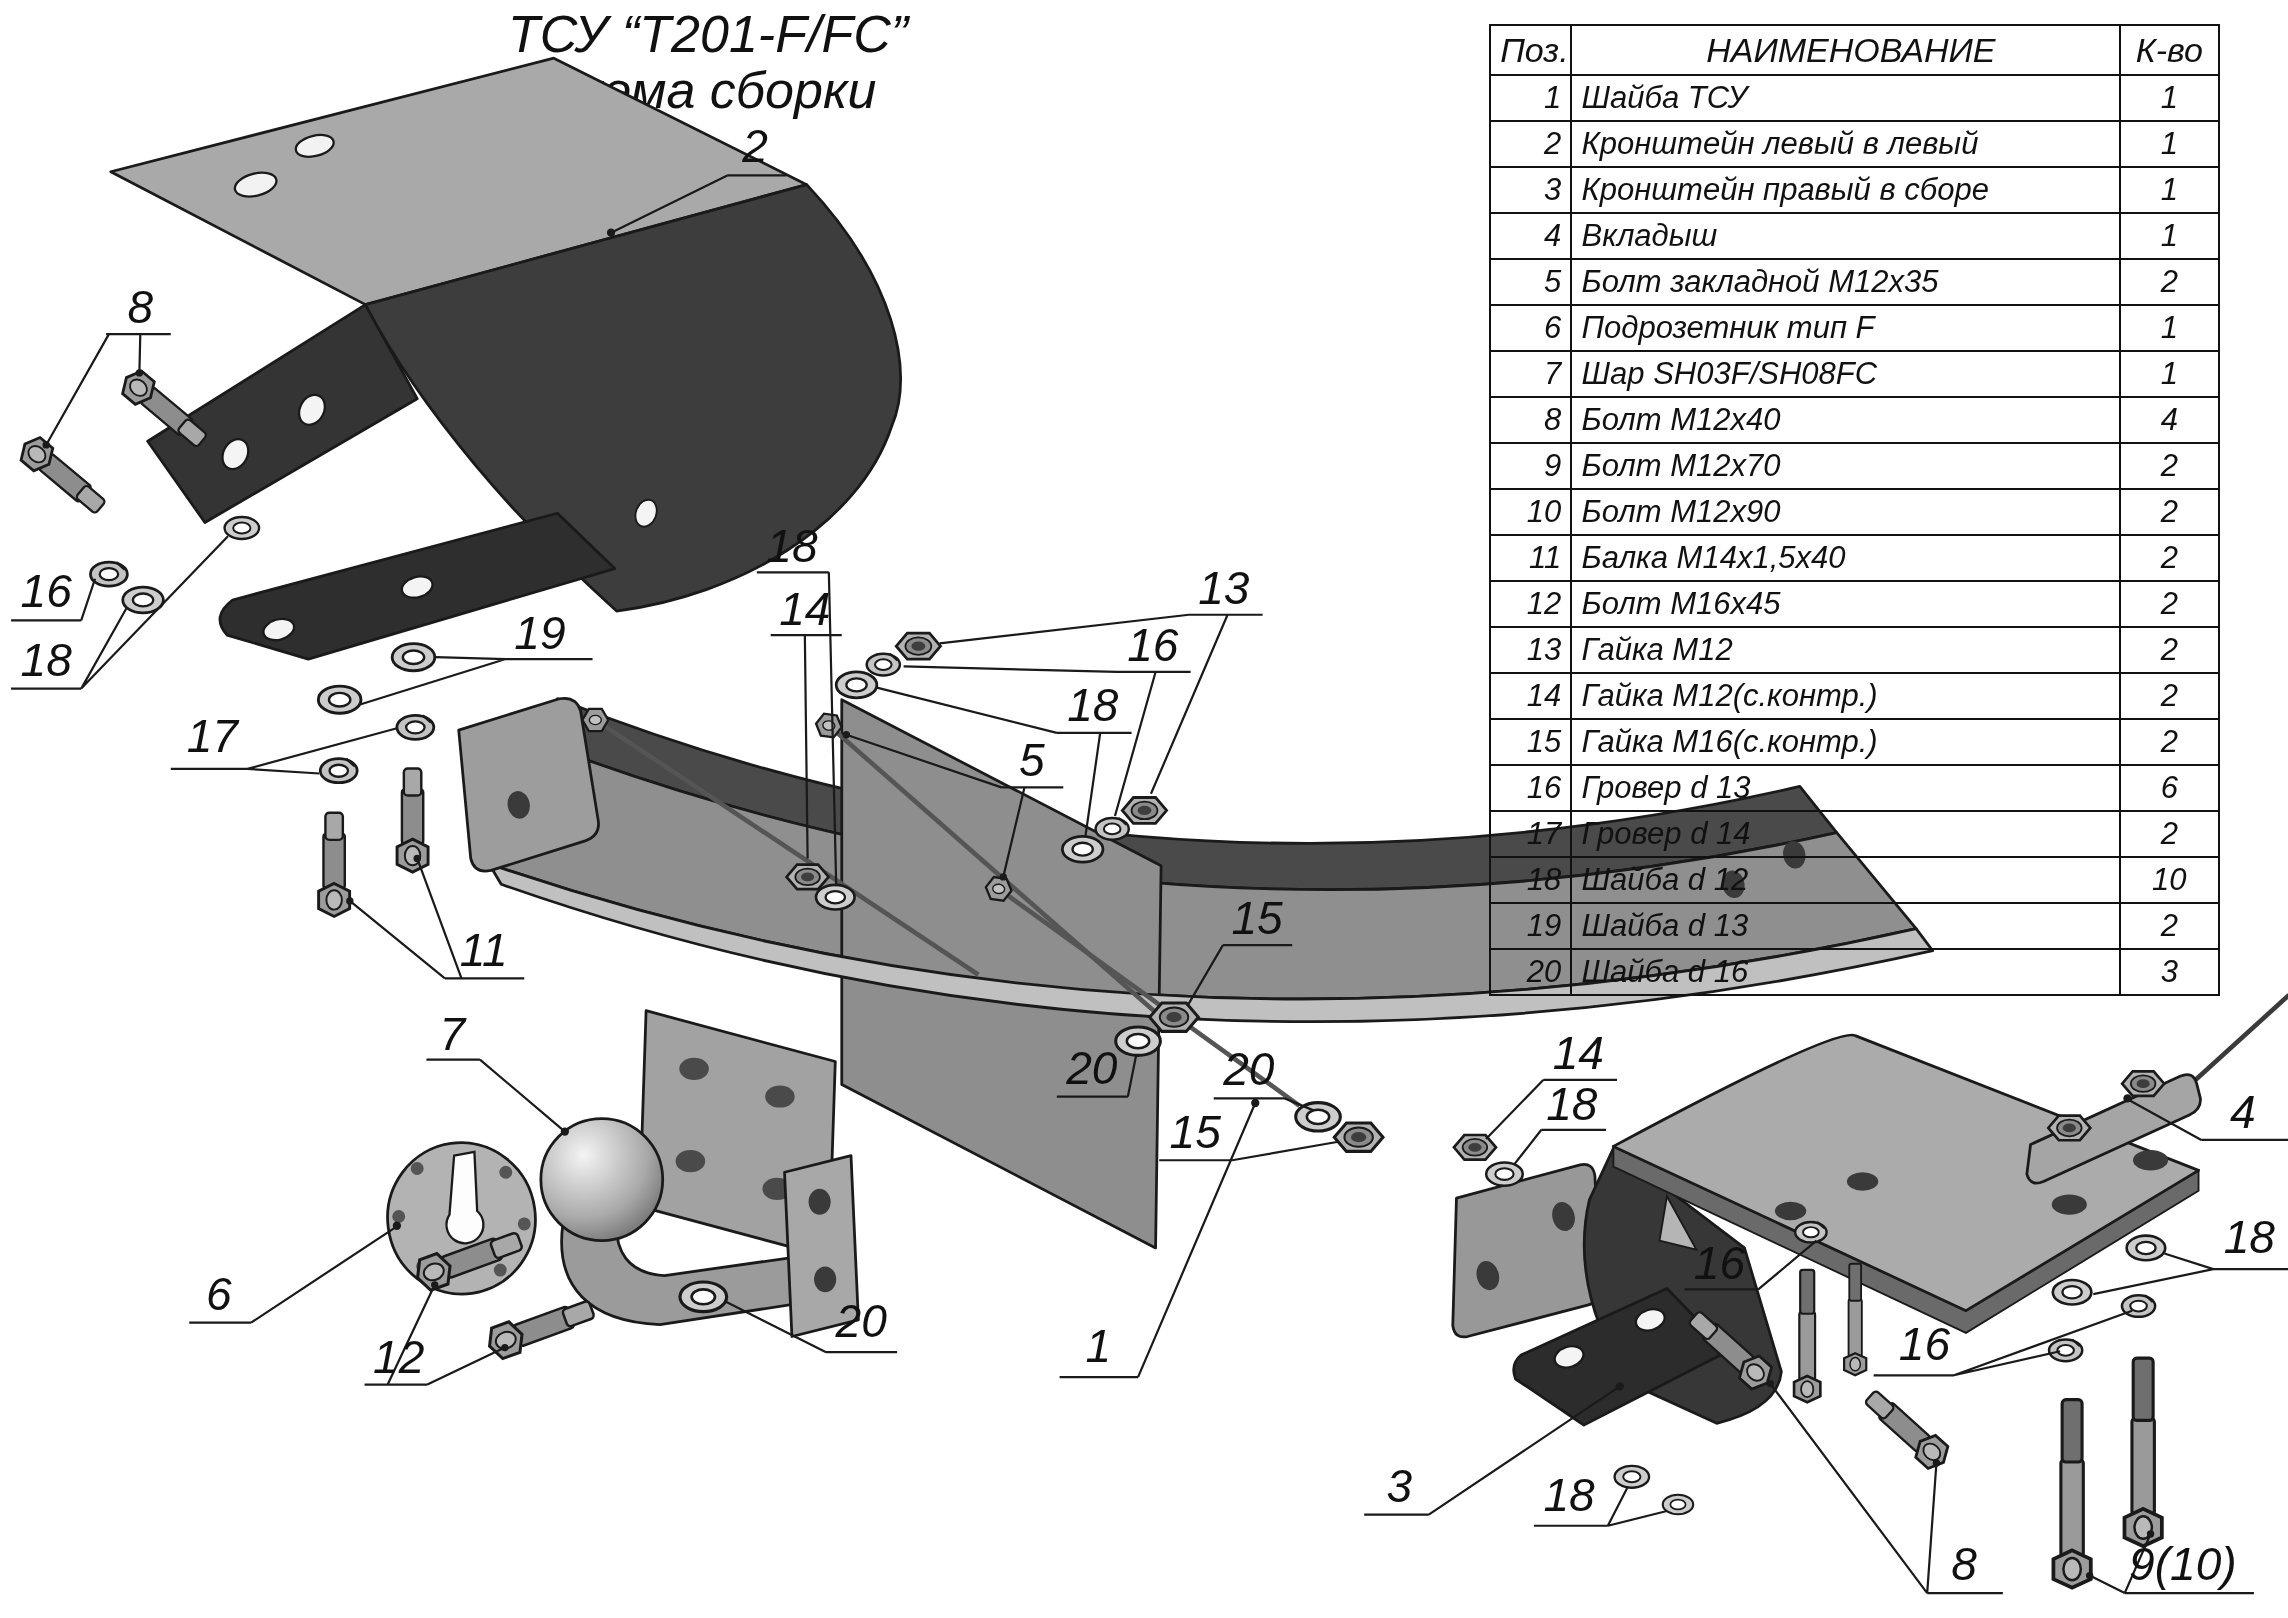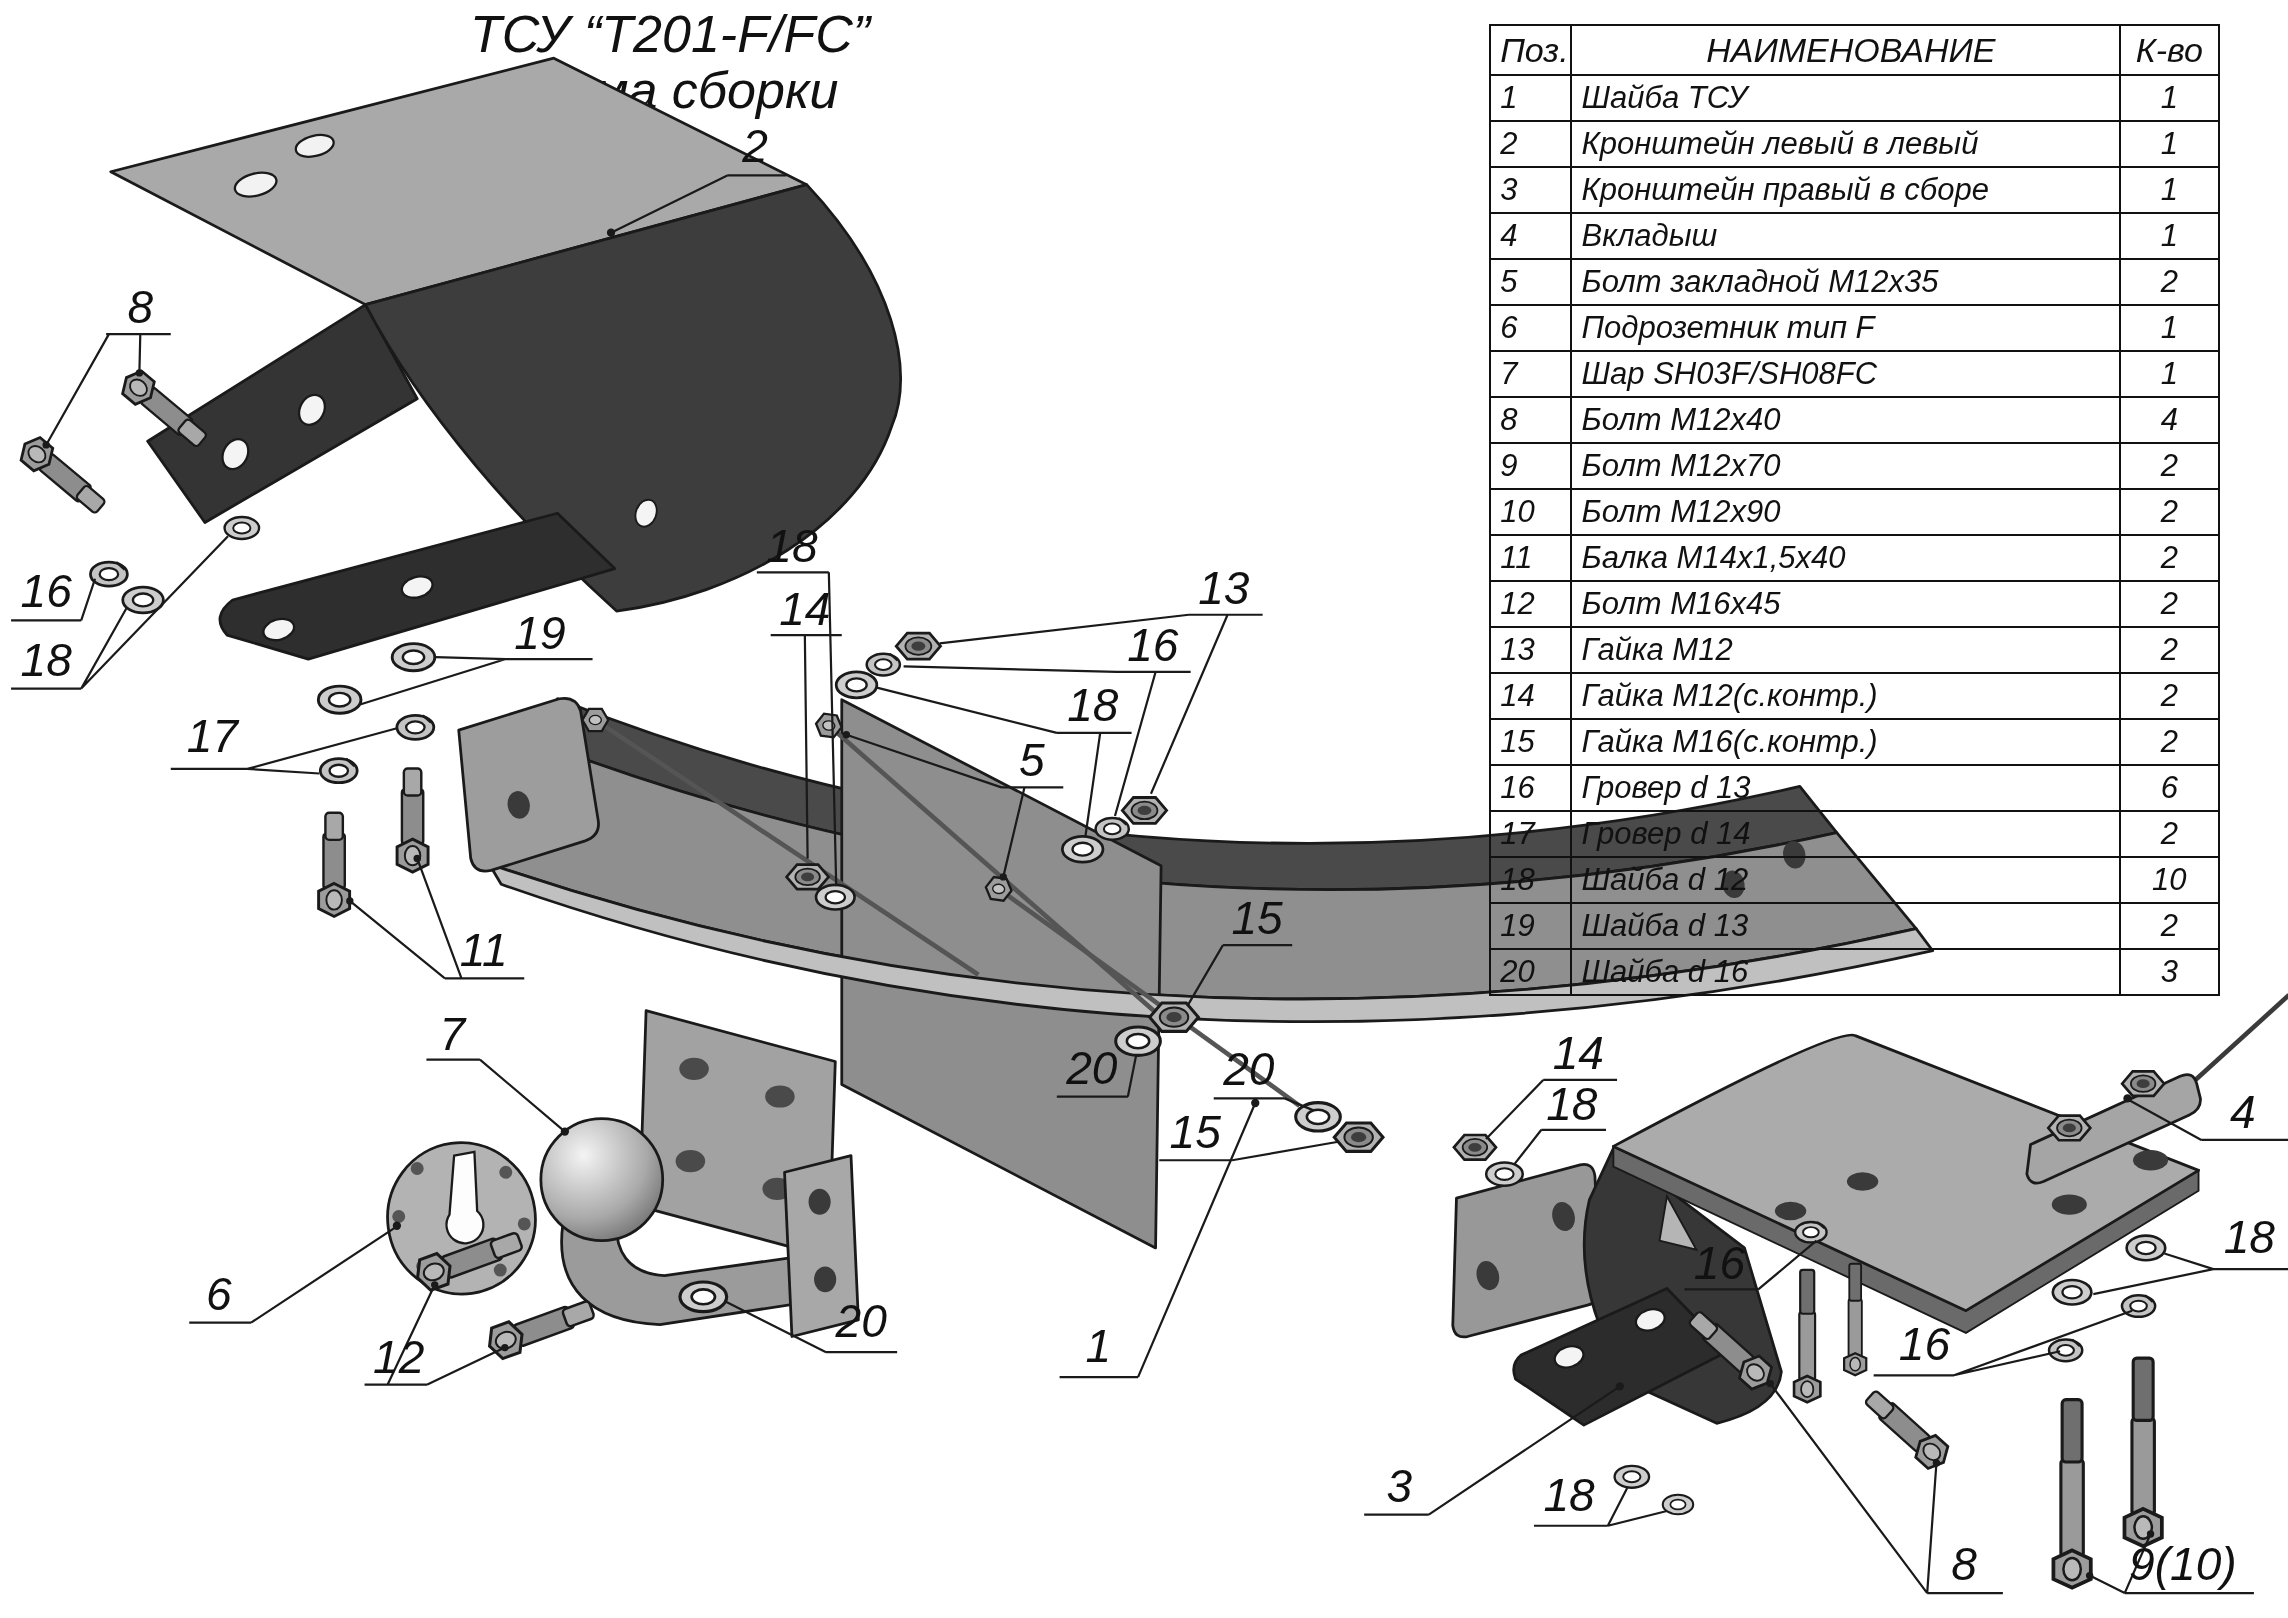--- a/index.html
+++ b/index.html
@@ -1,26 +1,26 @@
 <!DOCTYPE html>
 <html style="font-size:14.8px"><head>
 <meta charset="utf-8">
 <style>
   html,body{margin:0;padding:0;background:#ffffff;}
   body{width:2289px;height:1619px;font-family:"Liberation Sans",sans-serif;}
   .canvas{position:relative;width:2289px;height:1619px;background:#fff;overflow:hidden;}
-  .title-block{position:absolute;left:670px;top:5.5px;transform:translateX(-50%);text-align:center;
+  .title-block{position:absolute;left:708px;top:5.5px;transform:translateX(-50%);text-align:center;
     font-style:italic;font-size:52px;color:#111;white-space:nowrap;line-height:1.08;}
   .diagram-svg{position:absolute;left:0;top:0;}
   .parts-table{position:absolute;left:1489px;top:24px;width:731px;border-collapse:collapse;
     table-layout:fixed;font-style:italic;color:#111;}
   .parts-table th,.parts-table td{border:2.8px solid #111;padding:0 9.2px;white-space:nowrap;overflow:hidden;}
   .parts-table th{font-weight:normal;font-size:34px;height:48px;}
   .parts-table td{font-size:31px;height:44px;}
-  .c-pos{width:61px;text-align:left;}
+  .c-pos{width:61px;text-align:right;}
   .c-name{width:517px;text-align:left;}
   .c-qty{width:79px;text-align:center;margin-left:8px;}
   th.c-name{text-align:center;padding-left:20px;}
   .lbl{font-style:italic;font-size:50px;fill:#111;}
   .leader{stroke:#1a1a1a;stroke-width:2.4;fill:none;}
   .edge{stroke:#1a1a1a;stroke-width:3;stroke-linejoin:round;}
 </style>
 </head>
 <body>
 

